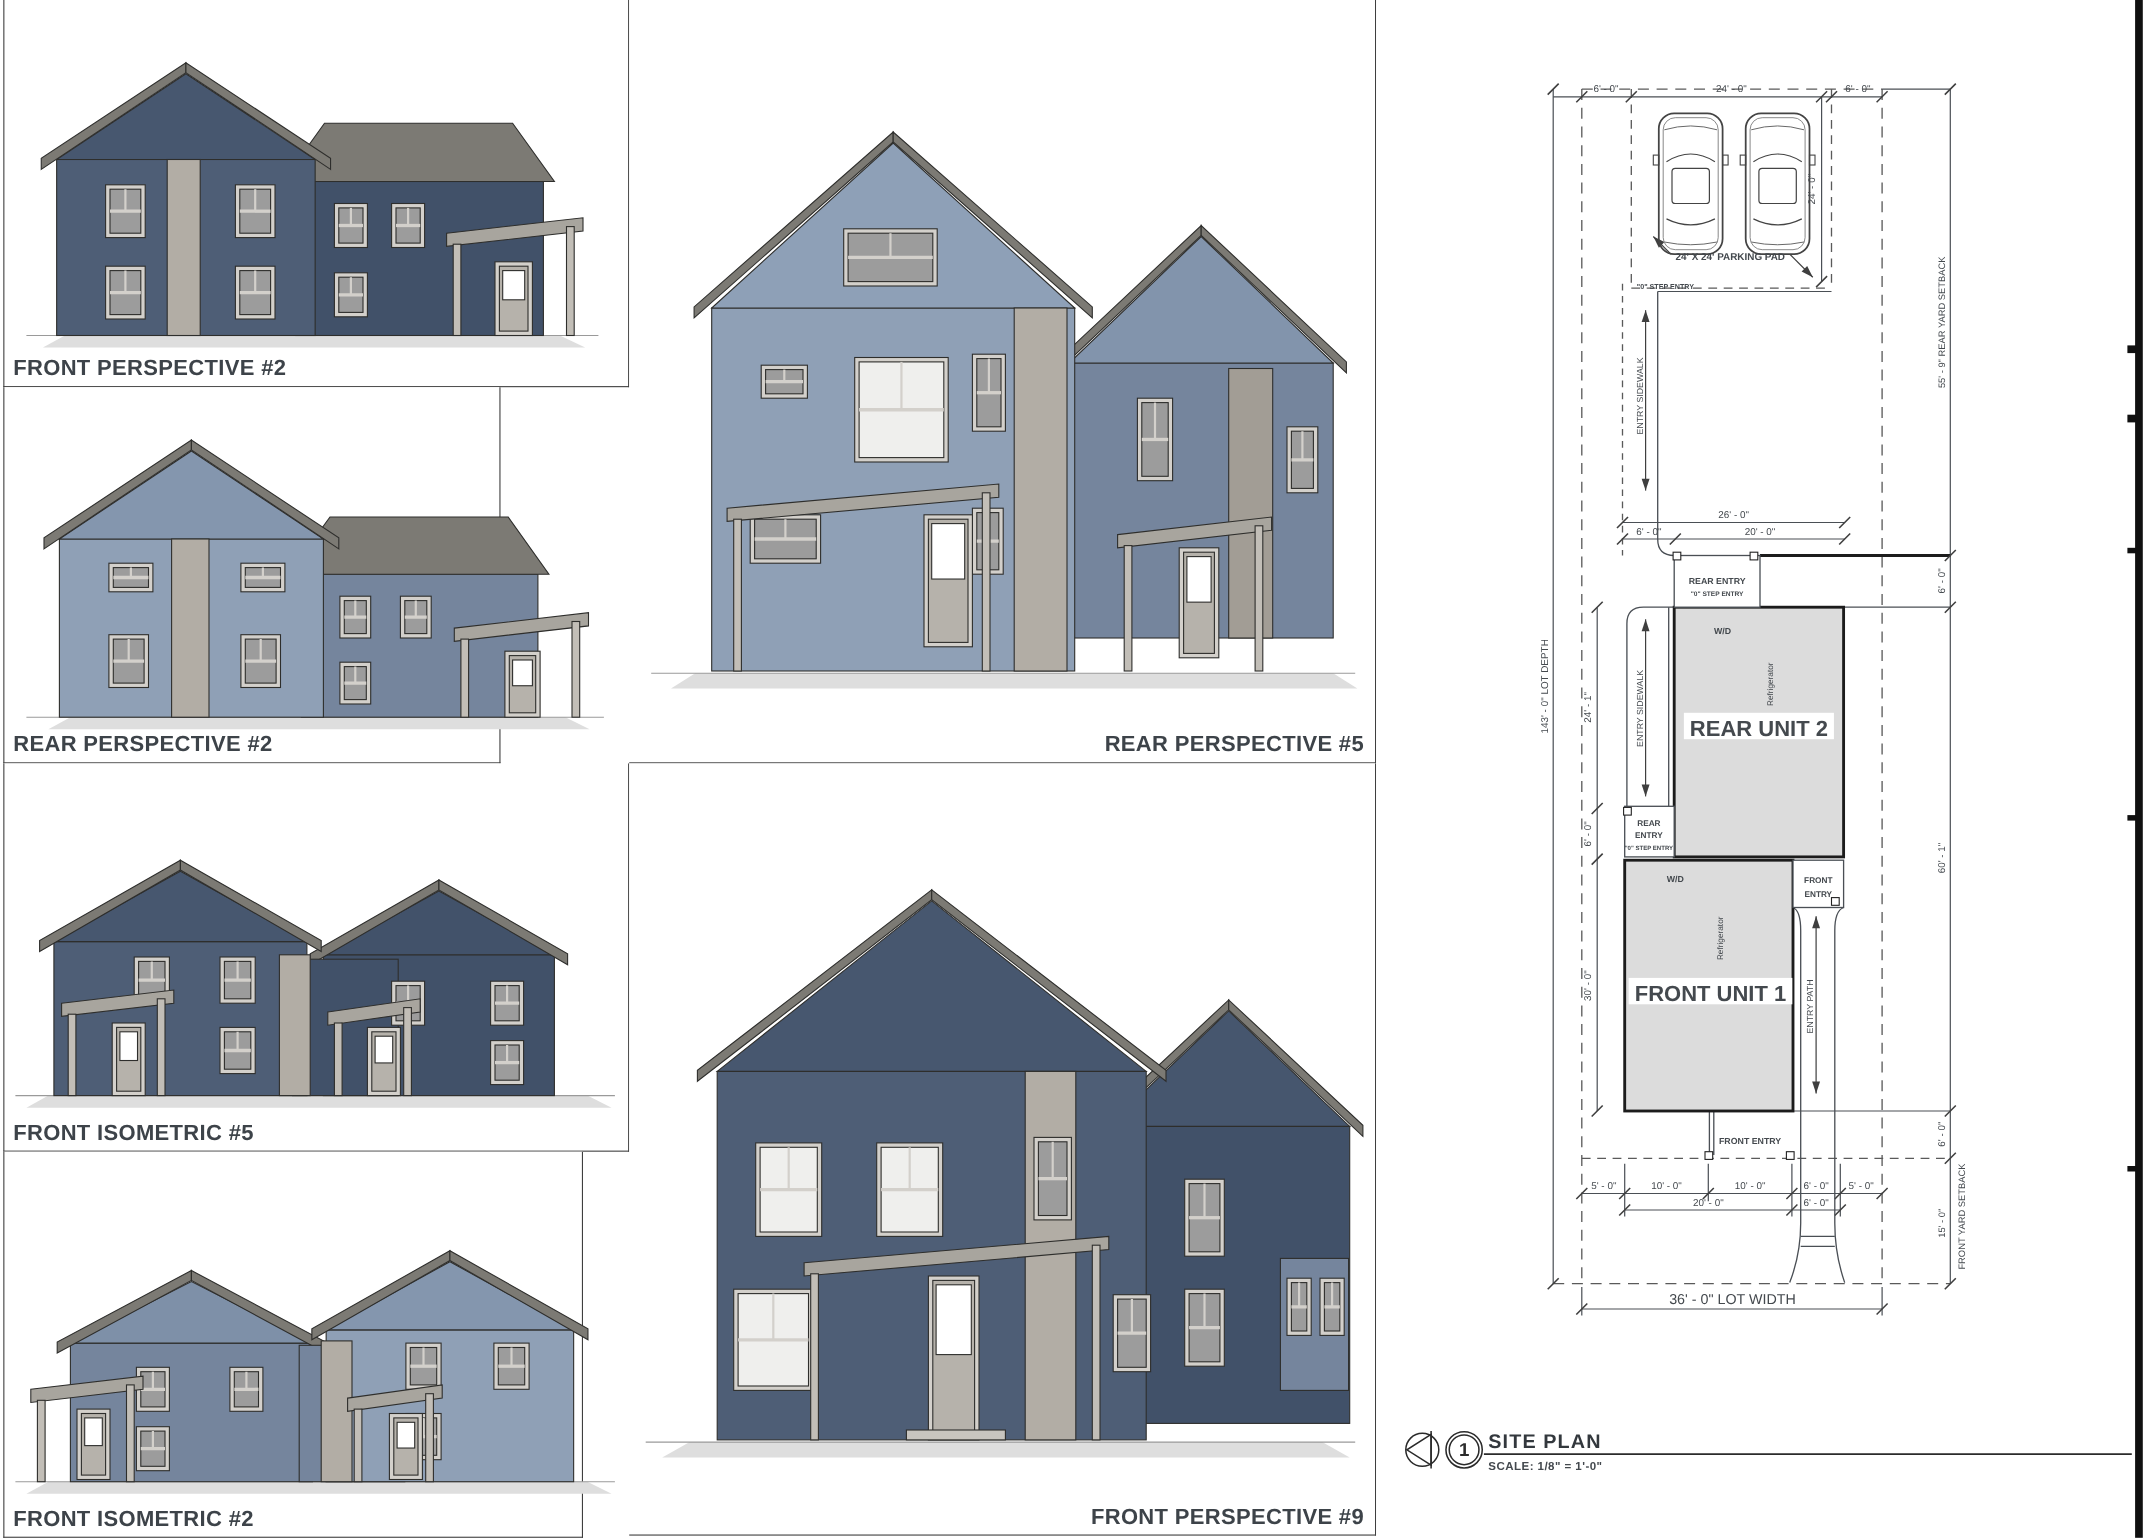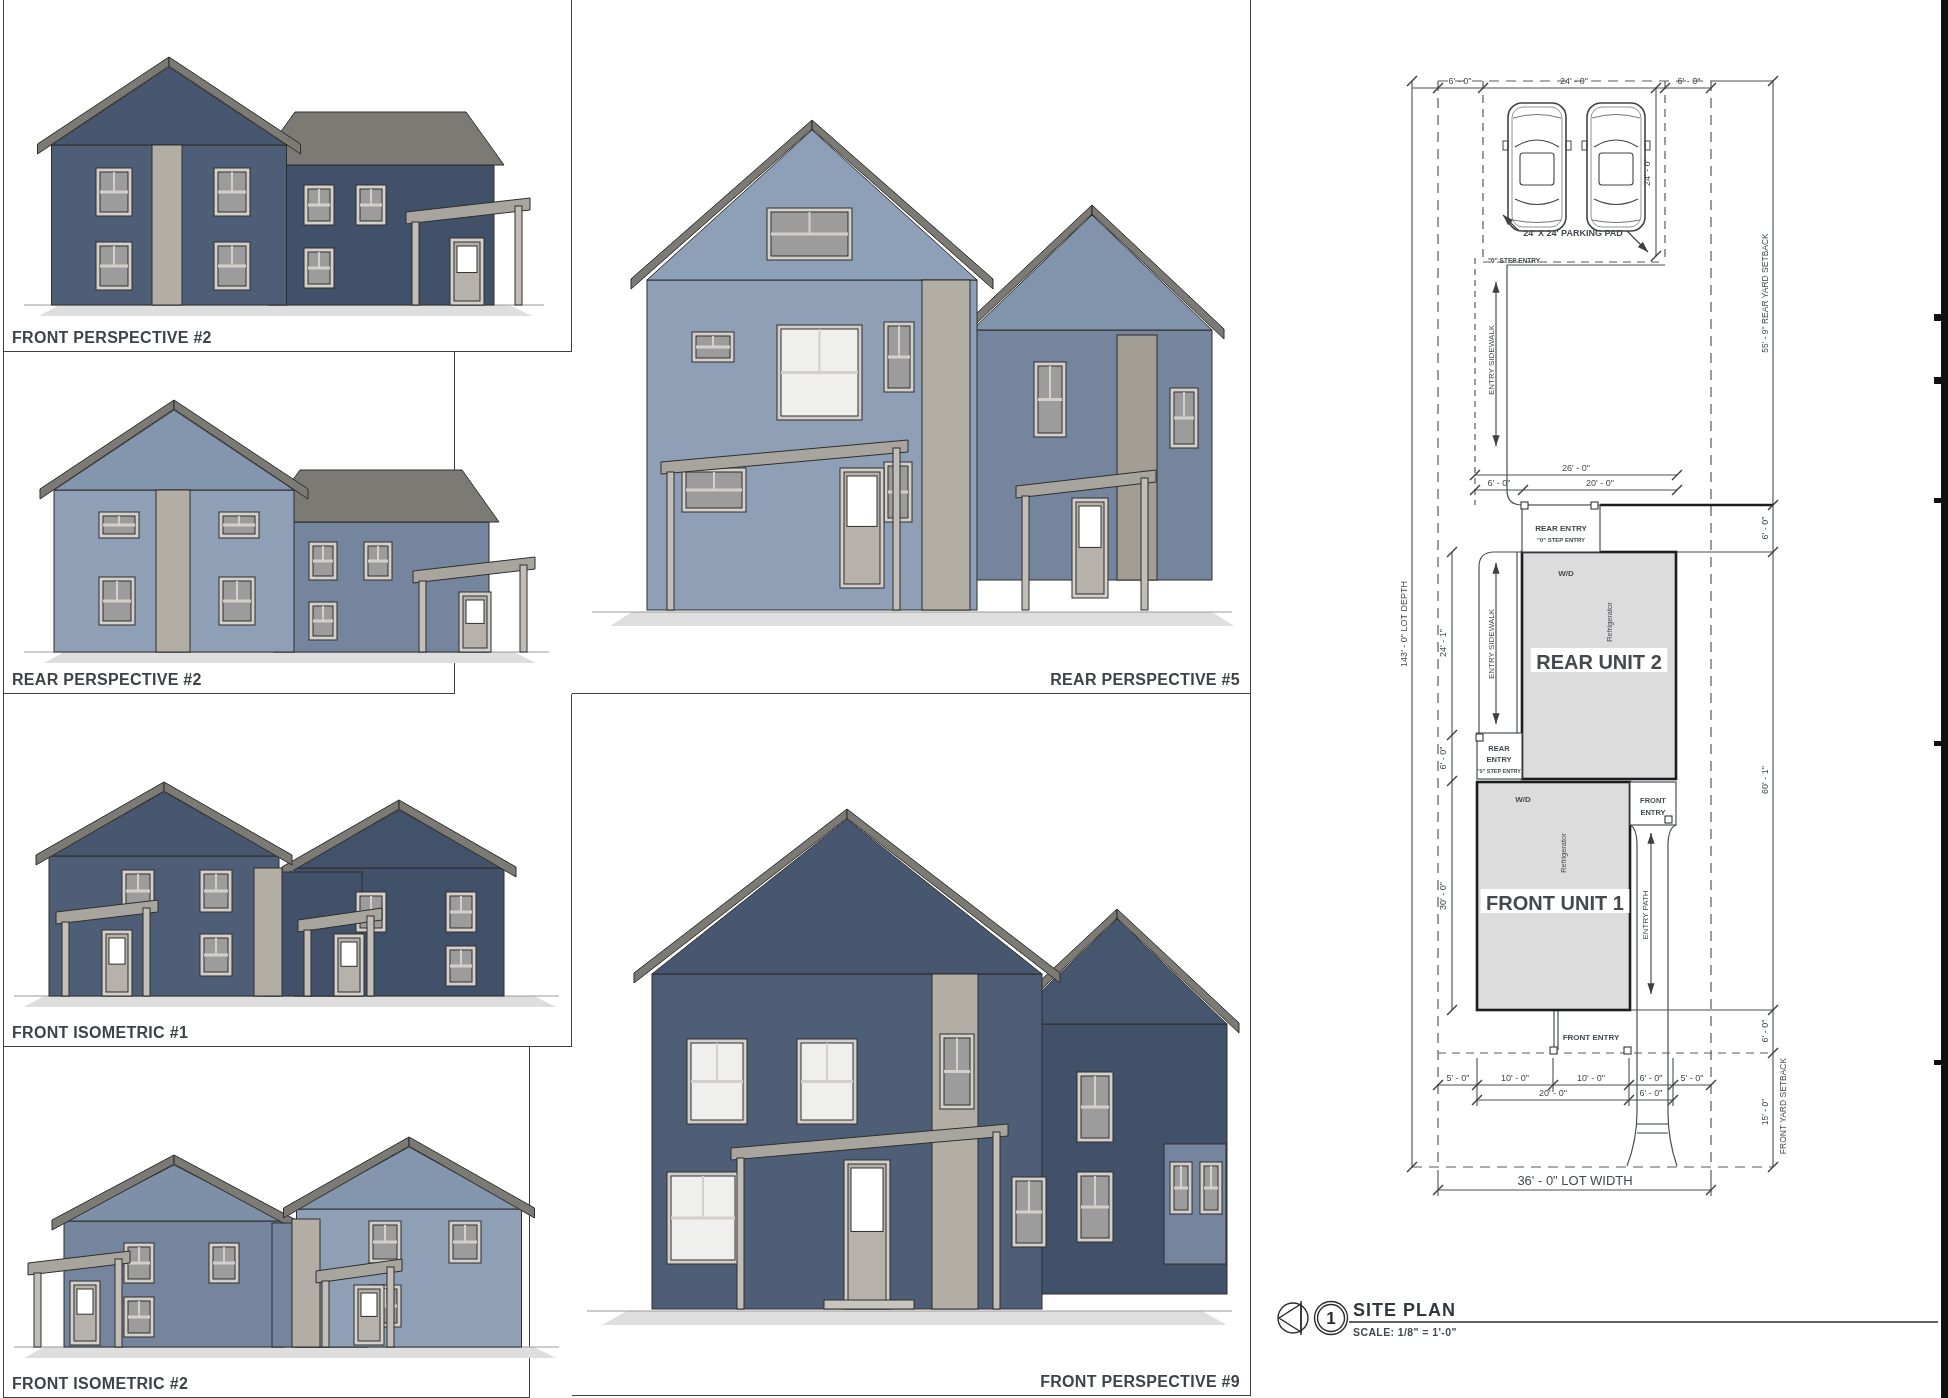--- a/index.html
+++ b/index.html
@@ -2,21 +2,21 @@
 <html><head>
 <meta charset="utf-8">
 <style>
   html,body{margin:0;padding:0;background:#ffffff;}
   body{width:1948px;height:1398px;position:relative;overflow:hidden;
        font-family:"Liberation Sans","DejaVu Sans",sans-serif;}
   .panel{position:absolute;box-sizing:border-box;background:#fff;
          border-right:1.5px solid #3f3f3f;border-bottom:1.5px solid #3f3f3f;}
   .panel.bl{border-left:1.5px solid #3f3f3f;}
   .panel svg.house{position:absolute;left:0;top:0;}
-  .plabel{position:absolute;bottom:4px;font-size:16px;font-weight:700;
+  .plabel{position:absolute;bottom:4px;font-size:20px;font-weight:700;
           color:#3d4349;letter-spacing:.3px;white-space:nowrap;background:transparent;}
   .plabel.left{left:8px;} .plabel.right{right:10px;}
   #sitepanel{position:absolute;left:1251px;top:0;width:697px;height:1398px;background:#fff;}
   #siteplan-svg{position:absolute;left:0;top:0;}
   #rightbar{position:absolute;left:1941px;top:0;width:7px;height:1398px;background:#101010;}
   .tb-line{fill:none;stroke:#2b2b2b;stroke-width:1.4;}
   .tb-rule{stroke:#2b2b2b;stroke-width:1.6;}
   .tb-num{font-size:17px;font-weight:700;fill:#2b2b2b;text-anchor:middle;}
   .tb-title{font-size:18px;font-weight:700;fill:#33383d;letter-spacing:1px;}
   .tb-scale{font-size:10.5px;font-weight:700;fill:#44494e;letter-spacing:.4px;}
@@ -164,21 +164,21 @@
       <rect x="98" y="236" width="30" height="66" fill="#d3d0cb" stroke="#2e2e2c" stroke-width="1"></rect>
       <rect x="102" y="240" width="22" height="58" fill="#b6b2ab" stroke="#2e2e2c" stroke-width="1"></rect>
       <rect x="105" y="244" width="16" height="26.1" fill="#ffffff" stroke="#2e2e2c" stroke-width="1"></rect>
       <polygon points="294,226 378,214 378,226 294,238" fill="#a8a59e" stroke="#2e2e2c" stroke-width="1"></polygon>
       <rect x="300" y="236" width="7" height="66" fill="#c2beb7" stroke="#2e2e2c" stroke-width="1"></rect>
       <rect x="363" y="222" width="7" height="80" fill="#c2beb7" stroke="#2e2e2c" stroke-width="1"></rect>
       <rect x="330" y="240" width="30" height="62" fill="#d3d0cb" stroke="#2e2e2c" stroke-width="1"></rect>
       <rect x="334" y="244" width="22" height="54" fill="#b6b2ab" stroke="#2e2e2c" stroke-width="1"></rect>
       <rect x="337" y="248" width="16" height="24.3" fill="#ffffff" stroke="#2e2e2c" stroke-width="1"></rect>
     </svg>
-  <div class="plabel left">FRONT ISOMETRIC #1</div>
+  <div class="plabel left">FRONT ISOMETRIC #5</div>
 </div>
 <div class="panel bl" style="left:3px;top:1047px;width:527px;height:351px">
   <svg class="house" id="house-3" width="566" height="323">
       <polygon points="40,300 530,300 552,311 20,311" fill="#dedede"></polygon>
       <line x1="10" y1="300" x2="555" y2="300" stroke="#9a9a9a" stroke-width="1"></line>
       <rect x="60" y="174" width="220" height="126" fill="#75859d" stroke="#2e2e2c" stroke-width="1"></rect>
       <polygon points="60,174 280,174 170,118" fill="#7e90a8" stroke="#2e2e2c" stroke-width="1"></polygon>
       <polygon points="48,183 170,117 170,108 48,173" fill="#7c7a74" stroke="#2e2e2c" stroke-width="1"></polygon>
       <polygon points="292,183 170,117 170,108 292,173" fill="#7c7a74" stroke="#2e2e2c" stroke-width="1"></polygon>
       <rect x="268" y="176" width="96" height="124" fill="#75859d" stroke="#2e2e2c" stroke-width="1"></rect>

